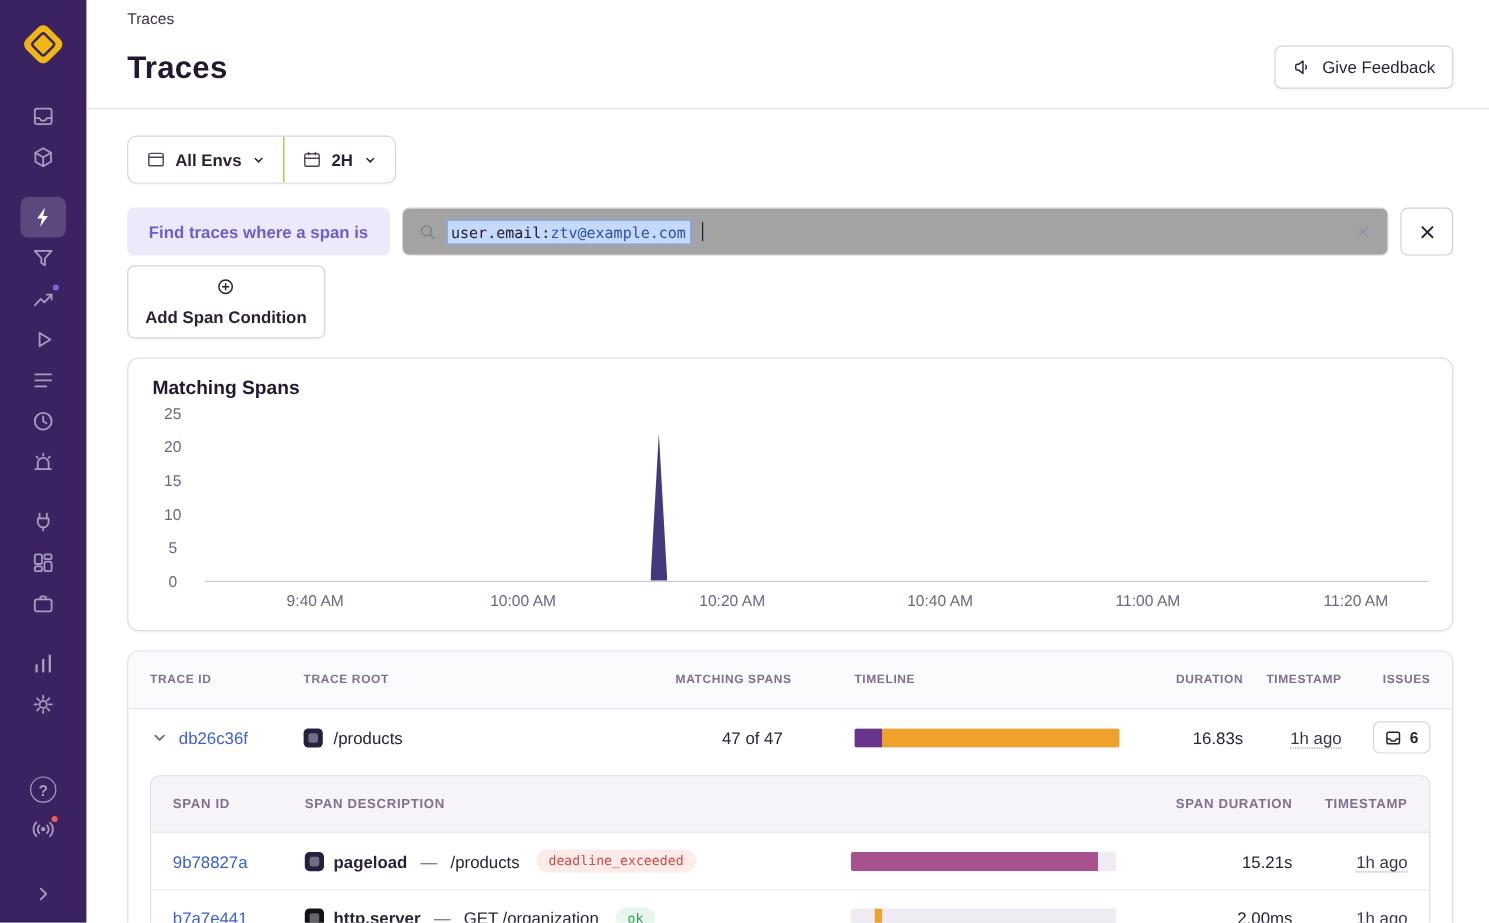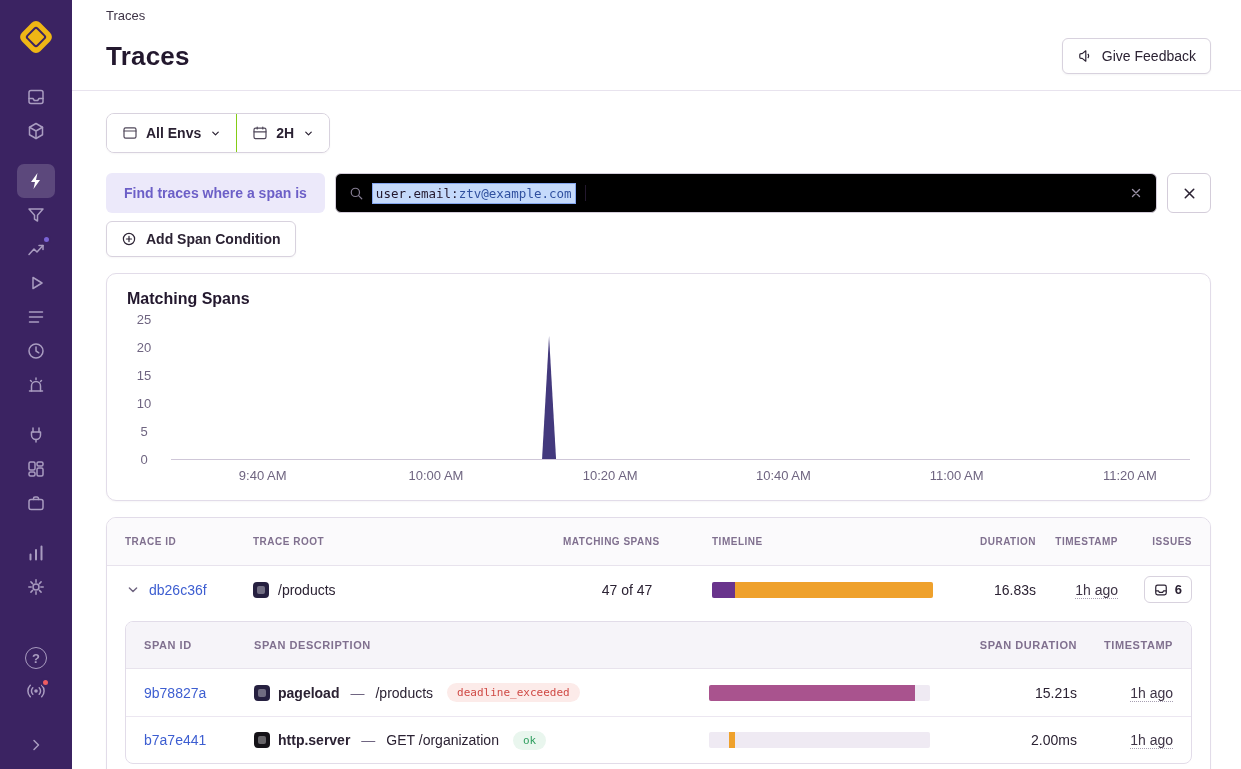--- a/index.html
+++ b/index.html
@@ -76,21 +76,21 @@
   .filter-btn svg.chev { width: 11px; height: 11px; stroke: #2b2233; fill: none; stroke-width: 1.8; stroke-linecap: round; stroke-linejoin: round; margin-left: 1px; }
 
   .search-row { display: flex; gap: 10px; margin-top: 20px; align-items: stretch; }
   .span-label {
     display: flex; align-items: center; padding: 0 18px;
     background: #ece9fa; color: var(--accent, #6C5FC7);
     font-size: 14px; font-weight: 700; border-radius: 6px; white-space: nowrap;
   }
   .search-box {
     flex: 1; display: flex; align-items: center; gap: 9px;
-    border: 1px solid #d4cdda; border-radius: 6px; background: #000000;
+    border: 1px solid #d4cdda; border-radius: 6px; background: #a3a3a3;
     height: 40px; padding: 0 13px; cursor: text;
   }
   .search-box svg.mag { width: 15px; height: 15px; stroke: #857d92; fill: none; stroke-width: 1.6; stroke-linecap: round; flex-shrink: 0; }
   .search-token {
     font-family: "DejaVu Sans Mono", monospace; font-size: 12.5px;
     display: inline-flex; align-items: center; padding: 2px 3px;
     background: #c5dafb; outline: 1px solid #84a6ef;
   }
   .token-key { color: #23182e; }
   .token-value { color: #30509f; }
@@ -100,21 +100,21 @@
   .close-btn {
     width: 44px; border: 1px solid #d4cdda; border-radius: 6px; background: #fff;
     display: flex; align-items: center; justify-content: center; cursor: pointer;
   }
   .close-btn svg { width: 15px; height: 15px; stroke: #2b2233; stroke-width: 1.7; stroke-linecap: round; }
 
   .add-condition {
     margin-top: 8px; display: inline-flex; align-items: center; gap: 9px;
     border: 1px solid #d8d2de; border-radius: 6px; background: #fff;
     padding: 9px 14px; font-size: 14px; font-weight: 700; color: #2b2233;
-    font-family: inherit; cursor: pointer; box-shadow: 0 1px 2px rgba(43,34,51,.04);
+    font-family: inherit; cursor: pointer; box-shadow: 0 1px 2px rgba(43,34,51,.04); flex-direction: column;
   }
   .add-condition svg { width: 16px; height: 16px; stroke: #2b2233; fill: none; stroke-width: 1.5; stroke-linecap: round; }
 
   
   .panel { border: 1px solid #e2dce9; border-radius: 10px; margin-top: 16px; background: #fff; box-shadow: 0 1px 2px rgba(43,34,51,.04); }
 
   .chart-panel { padding: 16px 20px 12px; }
   .chart-title { font-size: 16px; font-weight: 700; color: #23182e; margin-bottom: 12px; }
   .plot { position: relative; height: 140px; margin-left: 44px; border-bottom: 1px solid #cfc7d8; }
   .ytick { position: absolute; left: -44px; width: 34px; text-align: center; font-size: 13px; color: #6f6581; }

